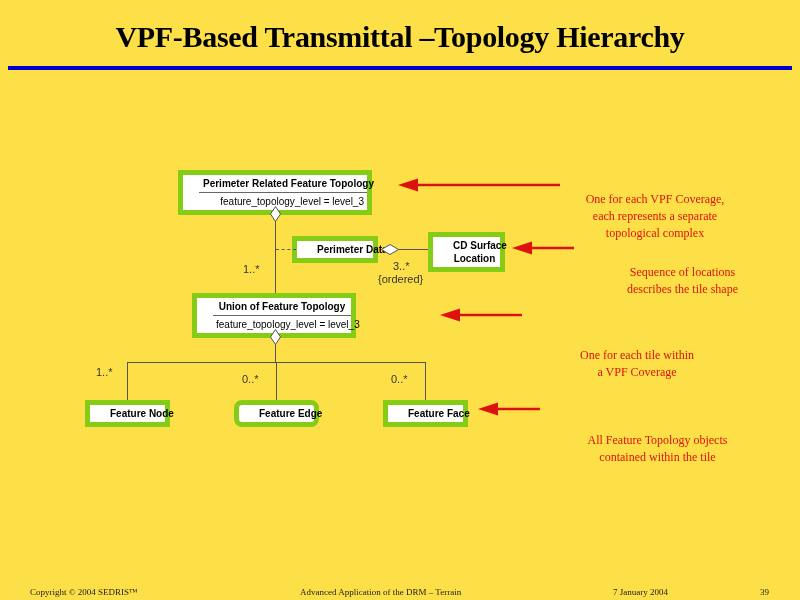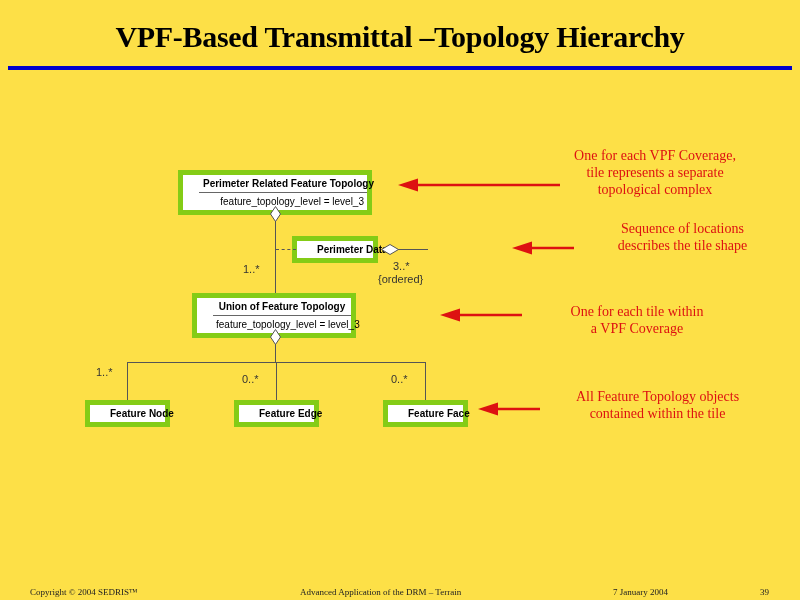--- a/index.html
+++ b/index.html
@@ -106,24 +106,25 @@
     font-size: 11px;
     color: #333333;
     white-space: nowrap;
   }
 
   
   .note {
     position: absolute;
     color: #dd1111;
     font-family: "Liberation Serif", serif;
-    font-size: 14px;
+    font-size: 12px;
     line-height: 17px;
     text-align: center;
     white-space: nowrap;
+    margin-top: 44px;
   }
   .arrow {
     position: absolute;
     height: 14px;
   }
   .arrow svg { display: block; }
 
   
   .footer {
     position: absolute;
@@ -148,31 +149,37 @@
 
   <div class="uml-box" style="left:178px; top:170px; width:194px;">
     <div class="uml-name">Perimeter Related Feature Topology</div>
     <div class="uml-attr">feature_topology_level = level_3</div>
   </div>
 
   <div class="uml-box" style="left:292px; top:236px; width:86px;">
     <div class="uml-name">Perimeter Data</div>
   </div>
 
+  <div class="uml-box" style="left:428px; top:232px; width:77px;">
+    <div class="uml-name two-line">
+      <div>CD Surface</div>
+      <div>Location</div>
+    </div>
+  </div>
 
   <div class="uml-box" style="left:192px; top:293px; width:164px;">
     <div class="uml-name">Union of Feature Topology</div>
     <div class="uml-attr">feature_topology_level = level_3</div>
   </div>
 
   <div class="uml-box" style="left:85px; top:400px; width:85px;">
     <div class="uml-name">Feature Node</div>
   </div>
 
-  <div class="uml-box" style="left:234px; top:400px; width:85px;">
+  <div class="uml-box" style="left:234px; top:400px; width:85px;border-radius:8px;">
     <div class="uml-name">Feature Edge</div>
   </div>
 
   <div class="uml-box" style="left:383px; top:400px; width:85px;">
     <div class="uml-name">Feature Face</div>
   </div>
 
   <div class="diamond-v" style="left:270px; top:206px;">
     <svg width="11" height="16" viewBox="0 0 11 16">
       <polygon points="5.5,0.5 10.5,8 5.5,15.5 0.5,8" fill="#ffffff" stroke="#555555" stroke-width="1"></polygon>
@@ -212,21 +219,21 @@
   <div class="mult" style="left:378px; top:273px;">{ordered}</div>
 
   <div class="mult" style="left:96px; top:366px;">1..*</div>
 
   <div class="mult" style="left:242px; top:373px;">0..*</div>
 
   <div class="mult" style="left:391px; top:373px;">0..*</div>
 
   <div class="note" style="left:520px; top:147px; width:270px;">
     <div>One for each VPF Coverage,</div>
-    <div>tile represents a separate</div>
+    <div>each represents a separate</div>
     <div>topological complex</div>
   </div>
   <div class="arrow" style="left:398px; top:178px; width:162px;">
     <svg width="162" height="14" viewBox="0 0 162 14">
       <line x1="18" y1="7" x2="162" y2="7" stroke="#dd1111" stroke-width="2.4"></line>
       <polygon points="0,7 20,0.5 20,13.5" fill="#dd1111"></polygon>
     </svg>
   </div>
 
   <div class="note" style="left:575px; top:220px; width:215px;">

